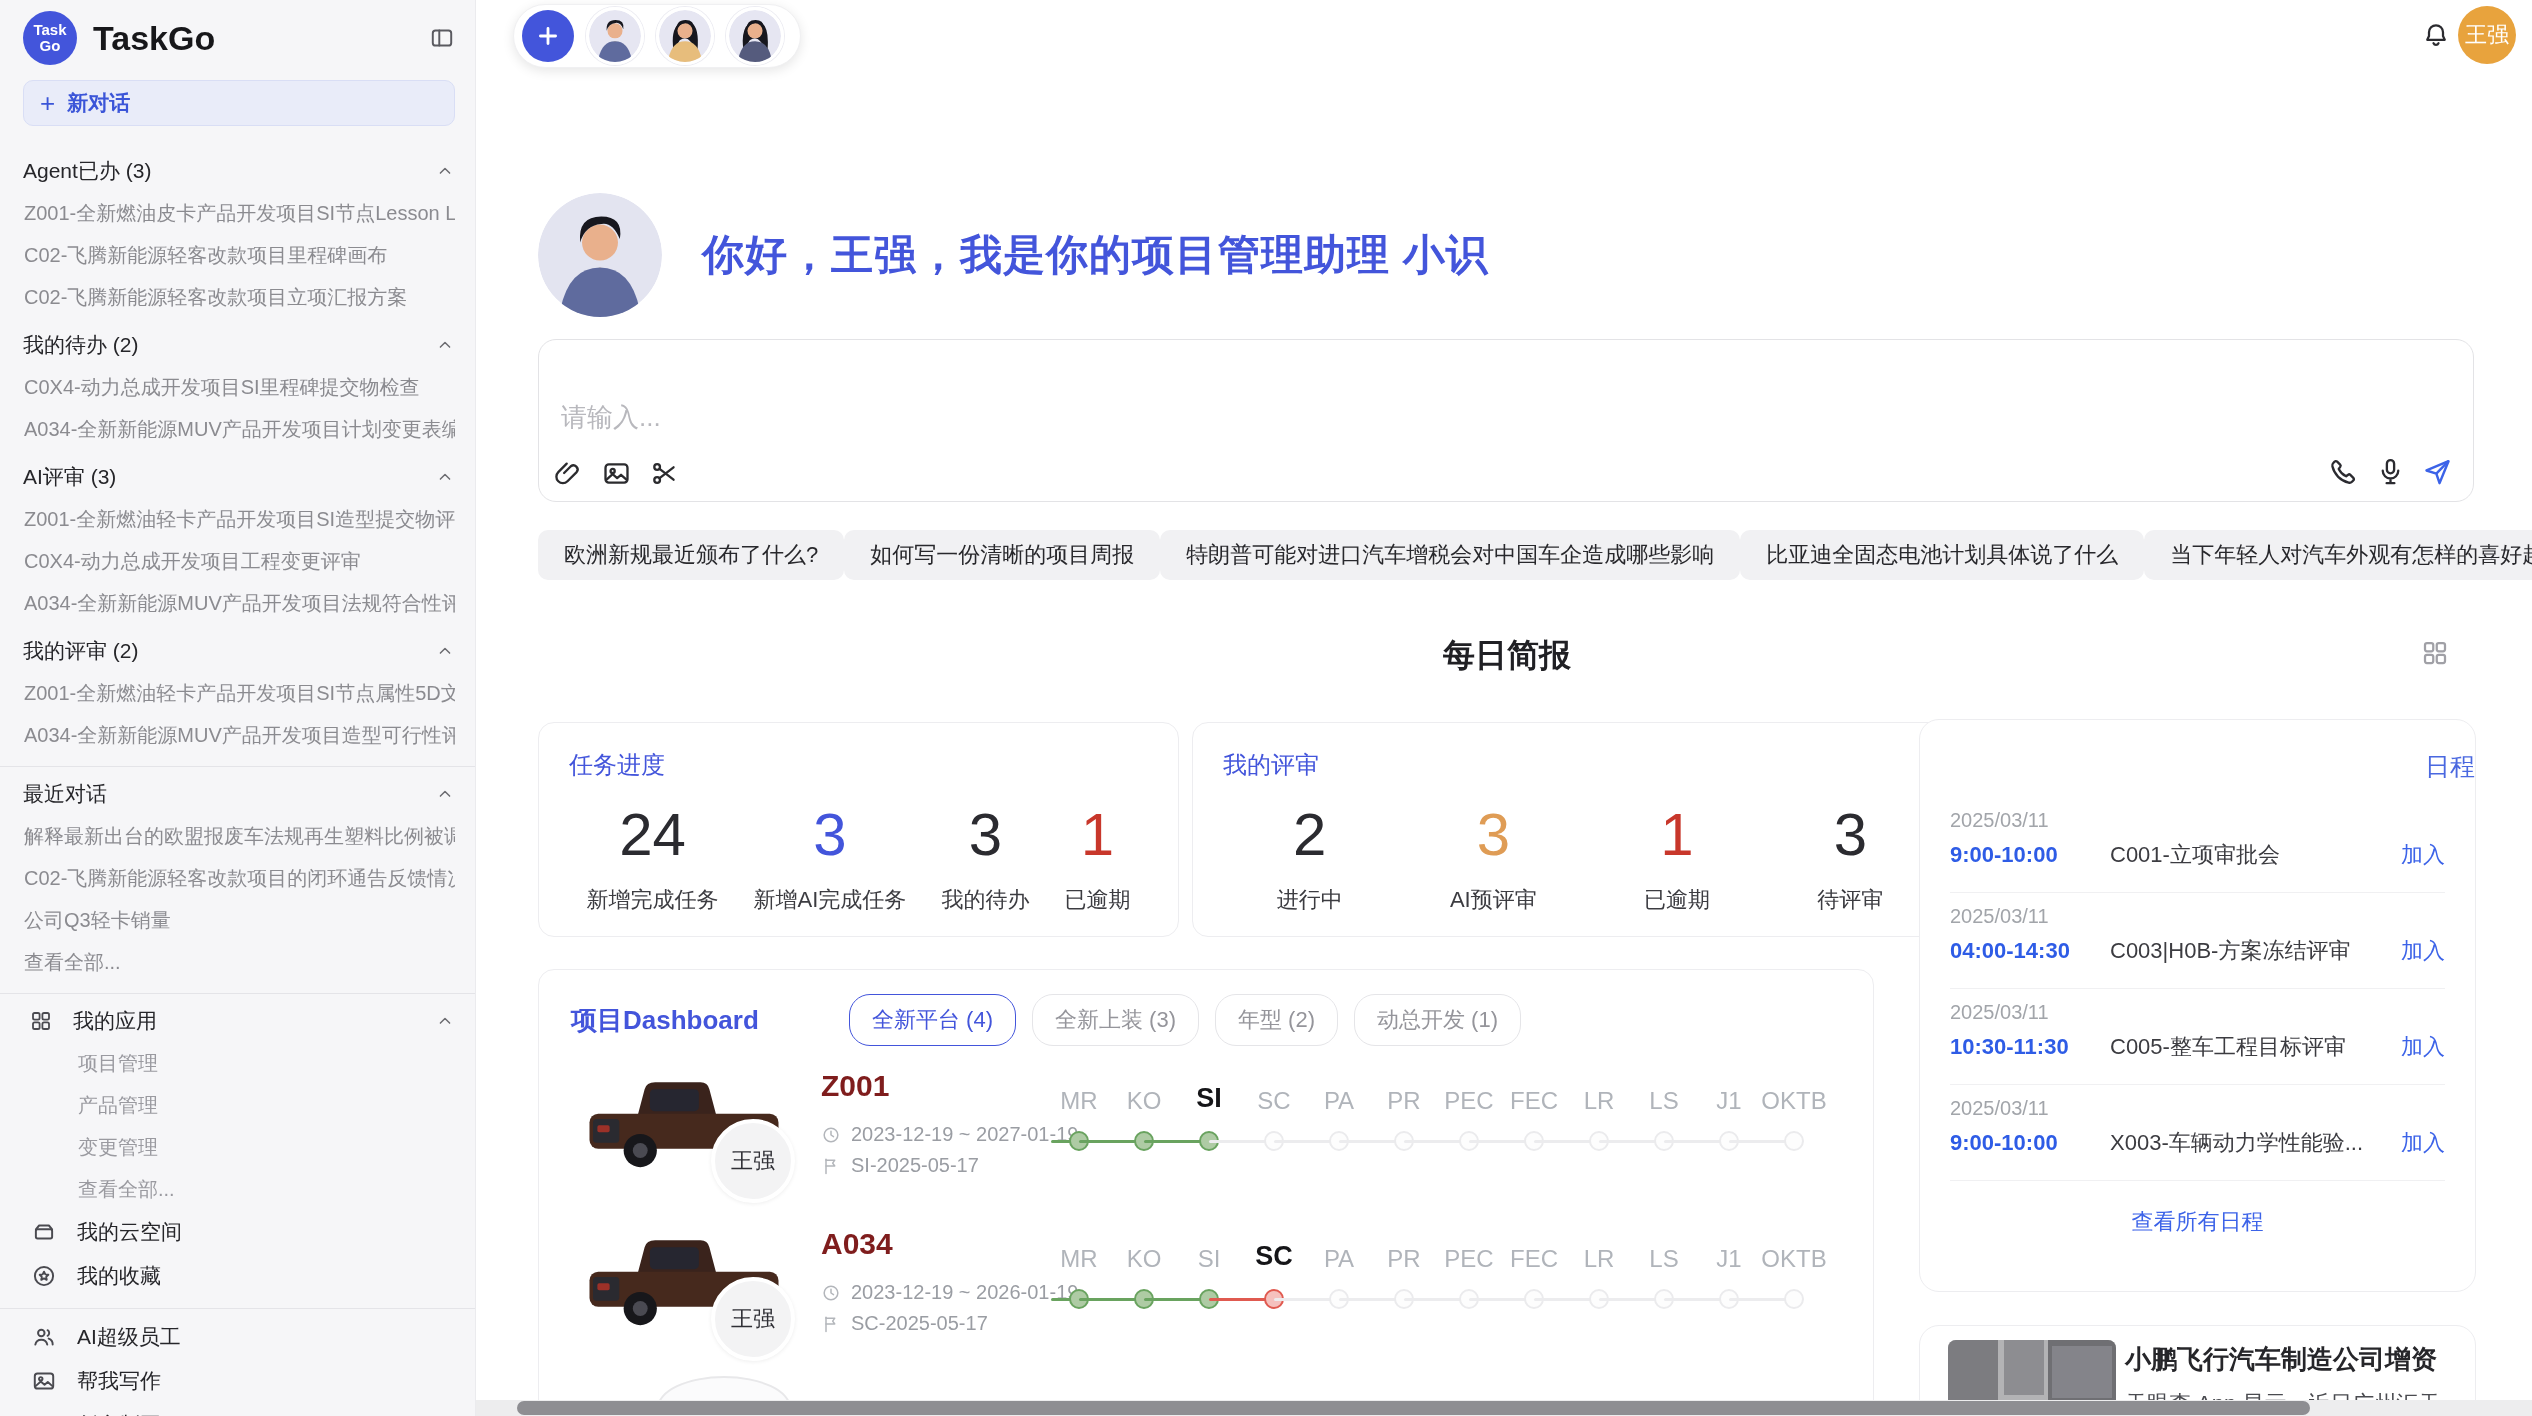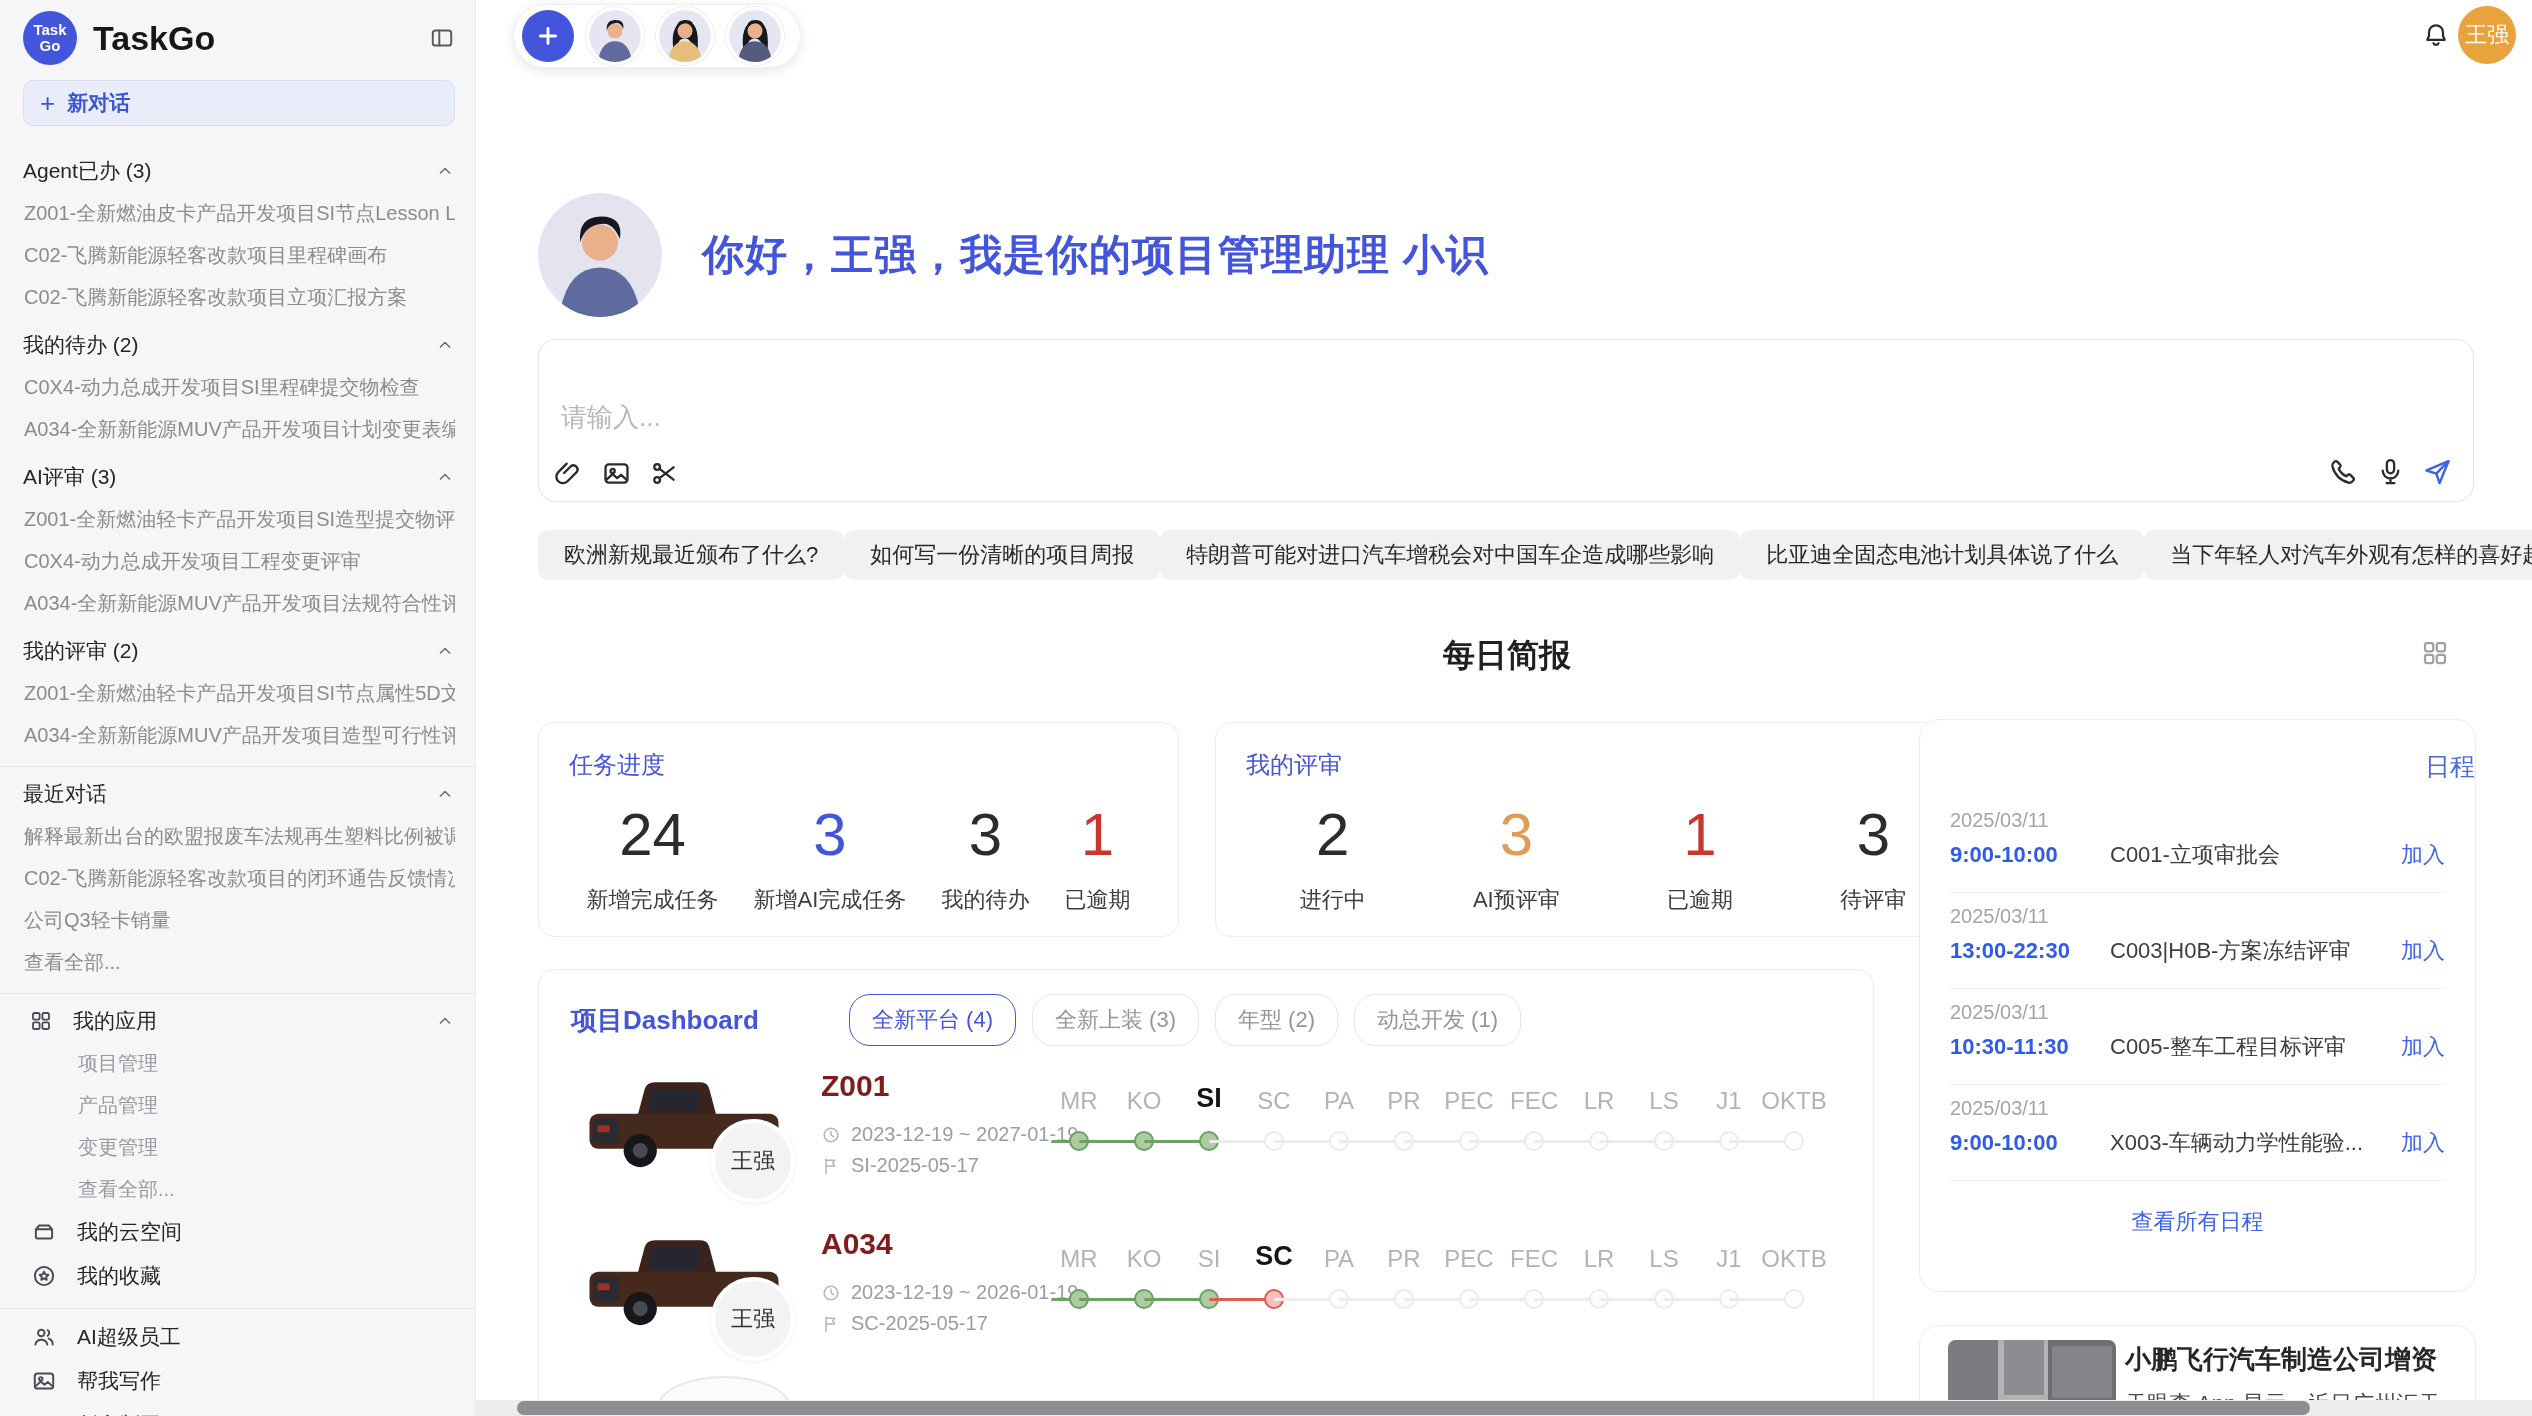--- a/index.html
+++ b/index.html
@@ -416,21 +416,21 @@
           <div class="stat">
             <div class="v dark">3</div>
             <div class="l">我的待办</div>
           </div>
           <div class="stat">
             <div class="v red">1</div>
             <div class="l">已逾期</div>
           </div>
         </div>
       </div>
-      <div class="stat-card" style="width: 776px; margin-left: 36px;">
+      <div class="stat-card" style="width: 776px; margin-left: 13px;">
         <div class="sc-title">我的评审</div>
         <div class="sc-stats">
           <div class="stat">
             <div class="v dark">2</div>
             <div class="l">进行中</div>
           </div>
           <div class="stat">
             <div class="v orange">3</div>
             <div class="l">AI预评审</div>
           </div>
@@ -615,21 +615,21 @@
           <div class="cal-main">
             <div class="time">9:00-10:00</div>
             <div class="ttl">C001-立项审批会</div>
             <div class="join">加入</div>
           </div>
           <div class="cal-div"></div>
         </div>
         <div class="cal-entry">
           <div class="date">2025/03/11</div>
           <div class="cal-main">
-            <div class="time">13:00-22:30</div>
+            <div class="time">04:00-14:30</div>
             <div class="ttl">C003|H0B-方案冻结评审</div>
             <div class="join">加入</div>
           </div>
           <div class="cal-div"></div>
         </div>
         <div class="cal-entry">
           <div class="date">2025/03/11</div>
           <div class="cal-main">
             <div class="time">10:30-11:30</div>
             <div class="ttl">C005-整车工程目标评审</div>

